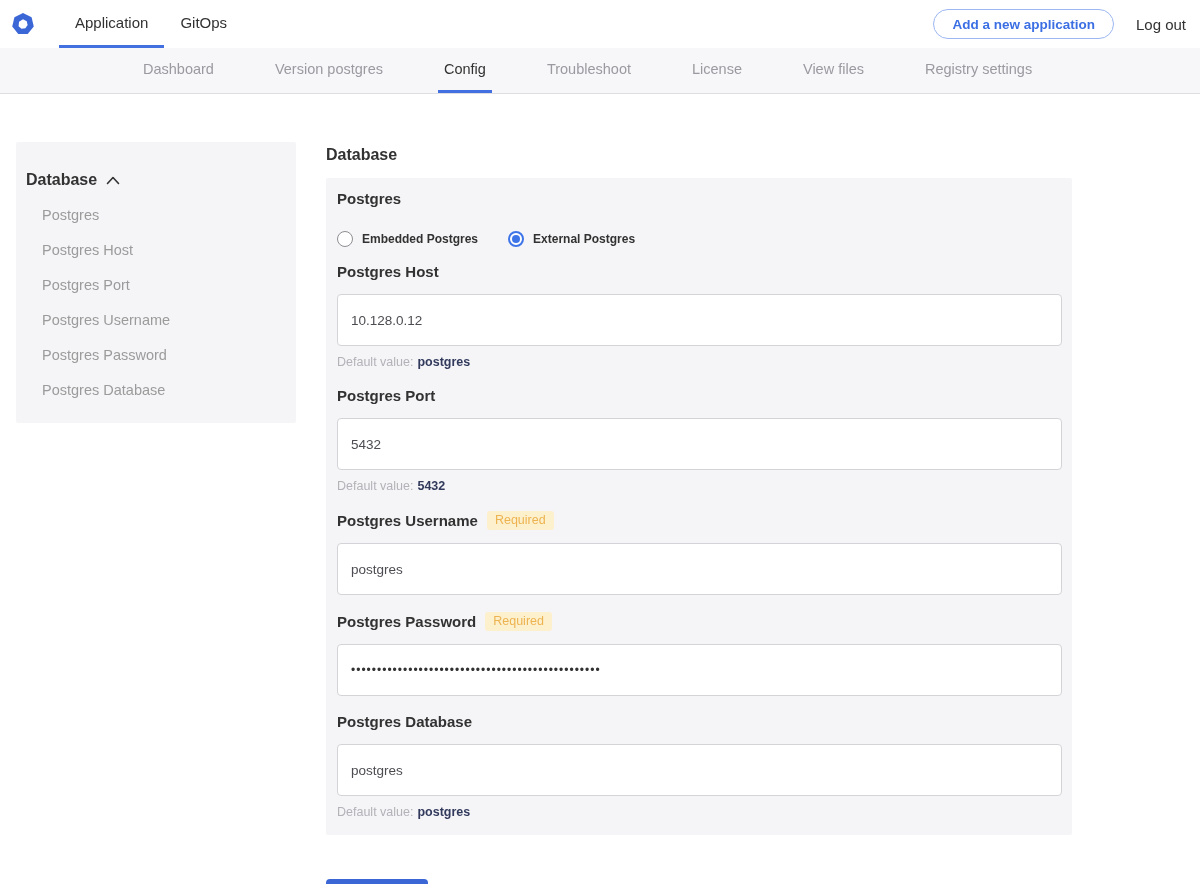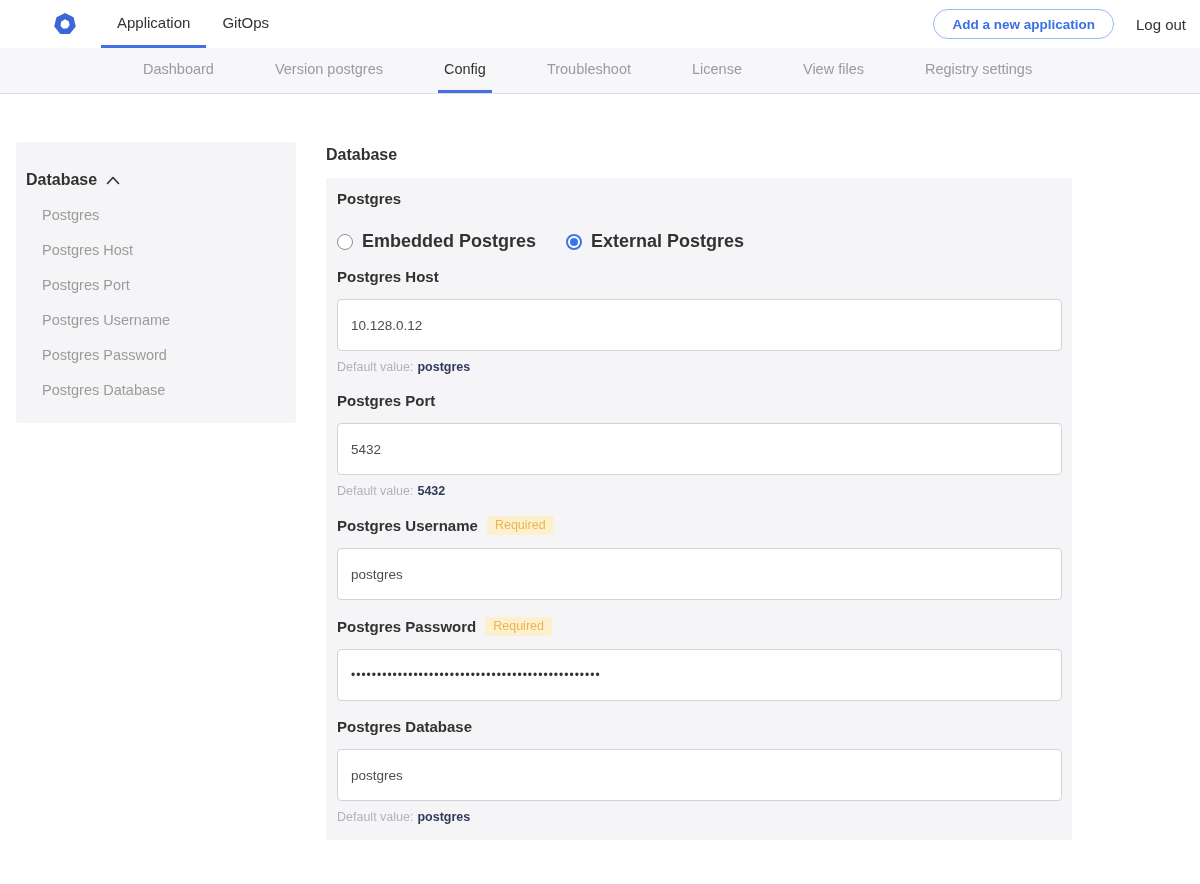--- a/index.html
+++ b/index.html
@@ -10,21 +10,20 @@
     color: #323232;
     position: relative;
     overflow: hidden;
   }
 
   
   .top-nav {
     height: 48px; background: #ffffff;
     display: flex; align-items: stretch;
     padding: 0 14px 0 12px;
-    margin-left: 42px;
   }
   .logo-wrap { display: flex; align-items: center; margin-right: 25px; }
   .top-tabs { display: flex; align-items: stretch; }
   .top-tab {
     display: flex; align-items: center;
     padding: 0 16px; font-size: 15px; color: #323232;
     border-bottom: 3px solid transparent; cursor: pointer;
   }
   .top-tab.active { border-bottom-color: #4270e0; }
   .top-right { margin-left: auto; display: flex; align-items: center; gap: 22px; }
@@ -87,21 +86,21 @@
   .radio-circle {
     width: 16px; height: 16px; border-radius: 50%;
     border: 1px solid #8e8e93; background: #ffffff;
     display: inline-flex; align-items: center; justify-content: center;
     flex: none;
   }
   .radio-circle.checked { border: 2px solid #3d74e8; }
   .radio-circle.checked::after {
     content: ""; width: 8px; height: 8px; border-radius: 50%; background: #3d74e8;
   }
-  .radio-label { font-size: 18px; font-weight: bold; color: #323232; }
+  .radio-label { font-size: 12px; font-weight: bold; color: #323232; }
 
   .field { margin-top: 17px; }
   .field.first { margin-top: 16px; }
   .field-label-row { display: flex; align-items: center; gap: 9px; }
   .field-label { font-size: 15px; font-weight: bold; color: #323232; line-height: 18px; }
   .required-badge {
     background: #fdf0cd; color: #edb350;
     font-size: 12.5px; padding: 3px 8px; border-radius: 3px; line-height: 13px;
   }
   .field-input {

